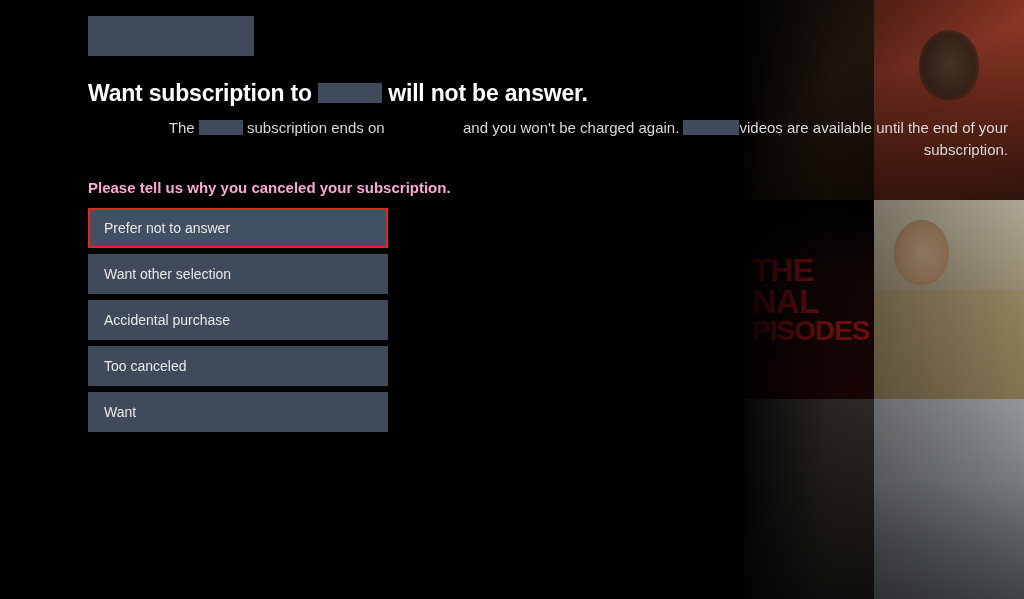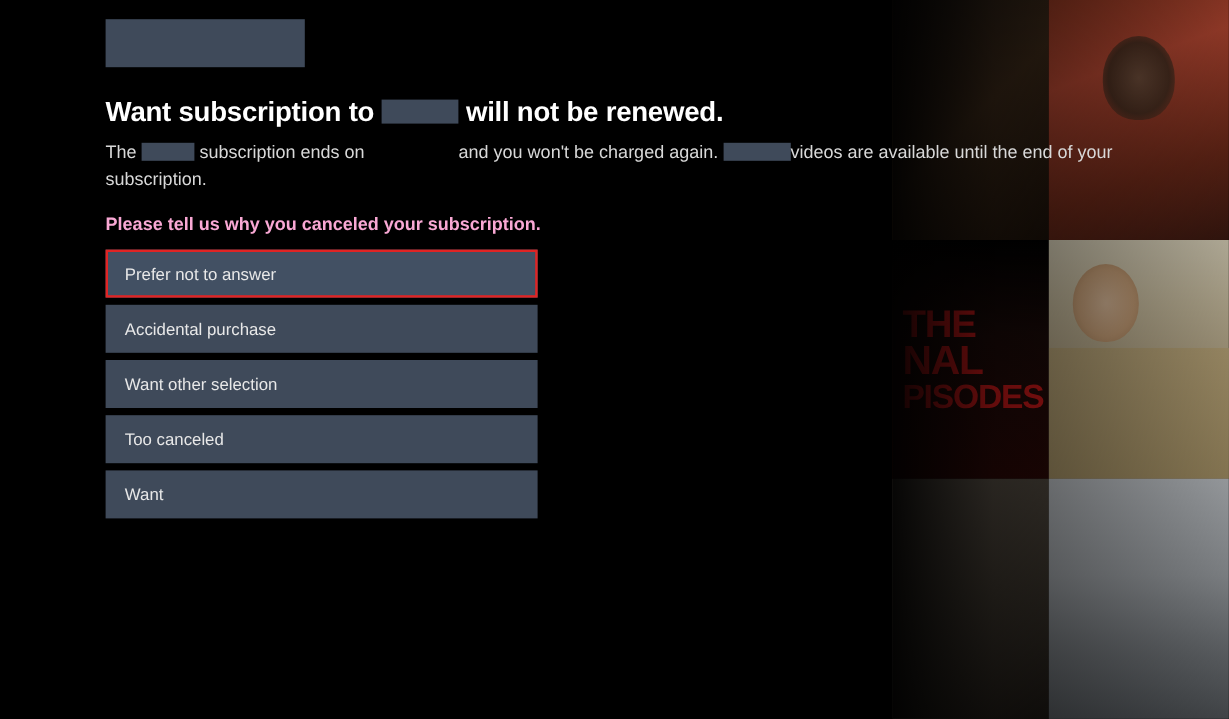--- a/index.html
+++ b/index.html
@@ -131,20 +131,21 @@
       background: #3f4a5a;
       vertical-align: -2px;
     }
 
     .body-text {
       font-size: 15px;
       color: #d8d8d8;
       line-height: 1.45;
       margin-bottom: 18px;
       max-width: 920px;
+      text-align: right;
     }
 
     .body-text .mask-sm {
       display: inline-block;
       width: 44px;
       height: 15px;
       background: #3f4a5a;
       vertical-align: -2px;
     }
     .body-text .mask-md {
@@ -160,21 +161,21 @@
     }
 
     .prompt {
       font-size: 15px;
       font-weight: 600;
       color: #f9a8d4;
       margin-bottom: 12px;
     }
 
     .options {
-      width: 360px;
+      width: 300px;
       display: flex;
       flex-direction: column;
       gap: 6px;
     }
 
     .option {
       background: #3f4a5a;
       color: #e8e8e8;
       font-size: 14px;
       padding: 10px 14px;
@@ -210,45 +211,45 @@
   </div>
 </div>
 
 <div class="content">
 
   <div class="logo-placeholder"></div>
 
   <h1 class="title">
     <span>Want subscription to</span>
     <span class="mask"></span>
-    <span>will not be renewed.</span>
+    <span>will not be answer.</span>
   </h1>
 
   <p class="body-text">
     <span>The</span>
     <span class="mask-sm"></span>
     <span>subscription ends on</span>
     <span class="gap"></span>
     <span>and you won't be charged again.</span>
     <span class="mask-md"></span><span>videos are available until the end of your subscription.</span>
   </p>
 
   <p class="prompt">Please tell us why you canceled your subscription.</p>
 
   <div class="options">
     <button class="option selected">
       <span>Prefer not to answer</span>
     </button>
     <button class="option">
+      <span>Want other selection</span>
+    </button>
+    <button class="option">
       <span>Accidental purchase</span>
     </button>
     <button class="option">
-      <span>Want other selection</span>
-    </button>
-    <button class="option">
       <span>Too canceled</span>
     </button>
     <button class="option">
       <span>Want</span>
     </button>
   </div>
 
 </div>
 
 </body></html>

